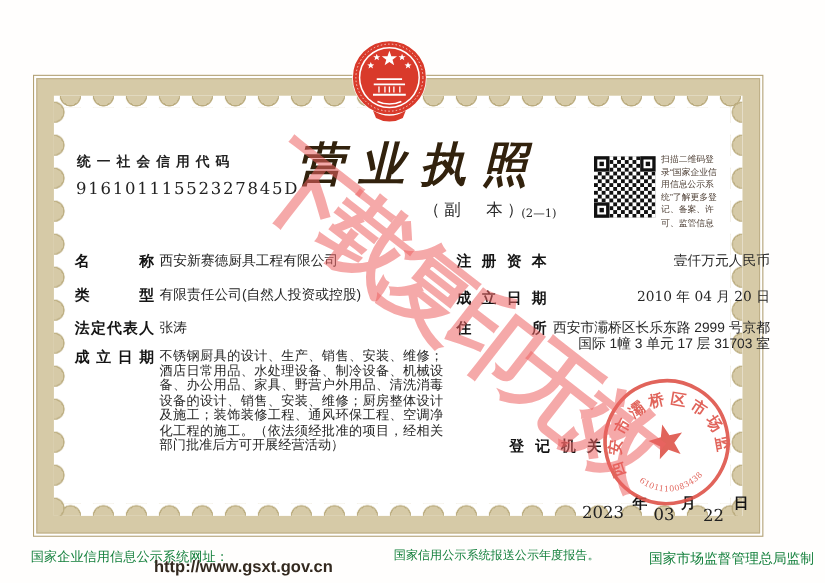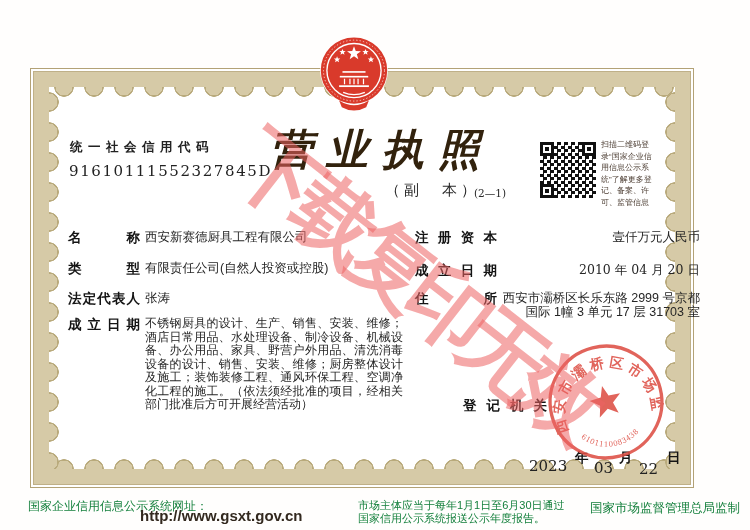--- a/index.html
+++ b/index.html
@@ -176,16 +176,15 @@
   <text fill="#dd4f45" font-size="7" font-family="DejaVu Serif, serif">
     <textPath href="#numArc" startOffset="2" textLength="62">6101110083438</textPath>
   </text>
 </svg>
 
 <div class="watermark">下载复印无效</div>
 
 <div class="ft ft-left-label">国家企业信用信息公示系统网址：</div>
 <div class="ft ft-left-url">http://www.gsxt.gov.cn</div>
 <div class="ft ft-mid">
-  <div>市场主体应当于每年1月1日至6月30日通过</div>
   <div>国家信用公示系统报送公示年度报告。</div>
 </div>
 <div class="ft ft-right">国家市场监督管理总局监制</div>
 
 </body></html>

